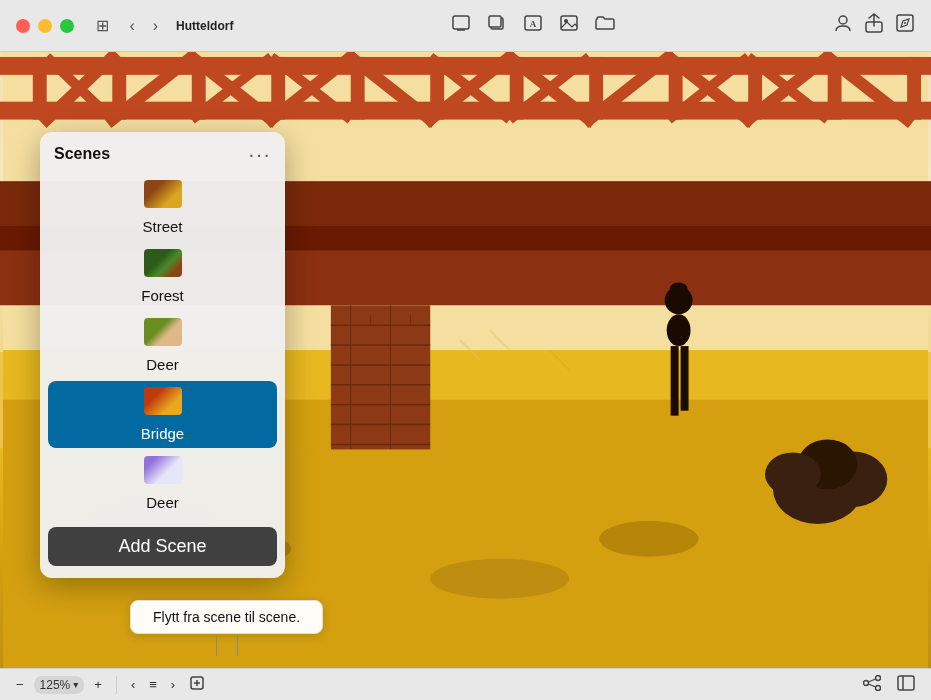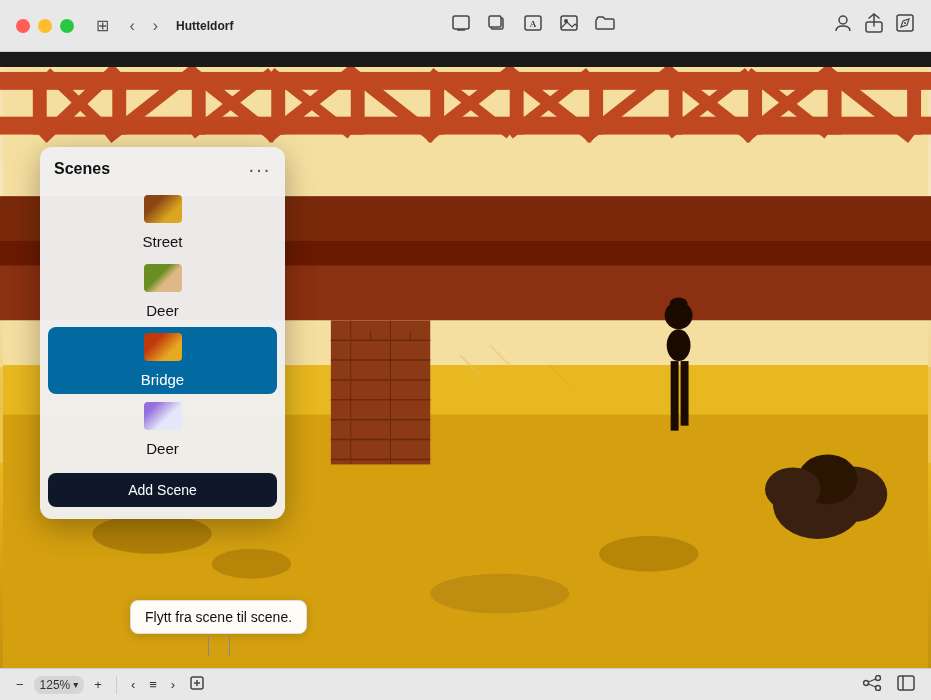--- a/index.html
+++ b/index.html
@@ -48,21 +48,20 @@
     .canvas-area {
       position: absolute; top: 52px; left: 0; right: 0; bottom: 32px;
       overflow: hidden;
     }
 
     
     .illustration {
       width: 100%; height: 100%;
       position: relative;
       background: linear-gradient(180deg, #f5dfa0 0%, #f0c855 40%, #e8b840 100%);
-      margin-top: 15px;
     }
 
     
     .sky {
       position: absolute; top: 0; left: 0; right: 0; height: 300px;
       background: linear-gradient(180deg, #f5e0b0 0%, #f7e8c0 50%, #f0d890 100%);
     }
 
     
     .ground {
@@ -120,27 +119,27 @@
     
     .thumb-street { background: linear-gradient(135deg, #8B4513 30%, #DAA520 70%); }
     .thumb-forest { background: linear-gradient(135deg, #2d5a1b 40%, #4a8a2a 60%, #8B4513 80%); }
     .thumb-farm { background: linear-gradient(135deg, #6B8E23 40%, #DEB887 60%); }
     .thumb-bridge { background: linear-gradient(135deg, #c0390d 30%, #e8a820 70%); }
     .thumb-diner { background: linear-gradient(135deg, #8B0000 30%, #FF6347 60%, #DDD 80%); }
     .thumb-deer { background: linear-gradient(135deg, #9370DB 20%, #E6E6FA 60%); }
 
     .add-scene-btn {
       margin: 10px 8px 0 8px;
-      background: #0f172a;
+      background: #404040;
       color: white;
       border: none;
       border-radius: 8px;
       width: calc(100% - 16px);
       padding: 9px;
-      font-size: 14px;
+      font-size: 18px;
       font-weight: 500;
       cursor: pointer;
       display: block;
     }
 
     
     .bottom-toolbar {
       position: absolute; bottom: 0; left: 0; right: 0; height: 32px;
       background: #e8e8e8;
       border-top: 1px solid #ccc;
@@ -168,21 +167,21 @@
     
     .annotation {
       position: absolute; bottom: 44px; left: 130px;
       display: flex; flex-direction: column; align-items: center;
       z-index: 200;
     }
     .annotation-bubble {
       background: rgba(255,255,255,0.97);
       border: 1px solid #ddd;
       border-radius: 8px;
-      padding: 8px 14px;
+      padding: 8px 22px;
       font-size: 14px;
       color: #111;
       box-shadow: 0 2px 10px rgba(0,0,0,0.15);
       white-space: nowrap;
     }
     .annotation-lines {
       display: flex; gap: 20px; margin-top: 2px;
     }
     .annotation-line {
       width: 1px; height: 20px; background: #888;
@@ -375,20 +374,24 @@
         <span class="scenes-more">···</span>
       </div>
 
       <div class="scene-list">
 
         <div class="scene-item">
           <div class="scene-thumb thumb-street"></div>
           <span class="scene-name">Street</span>
         </div>
 
+        <div class="scene-item">
+          <div class="scene-thumb thumb-forest"></div>
+          <span class="scene-name">Forest</span>
+        </div>
 
         <div class="scene-item">
           <div class="scene-thumb thumb-farm"></div>
           <span class="scene-name">Deer</span>
         </div>
 
         <div class="scene-item active">
           <div class="scene-thumb thumb-bridge"></div>
           <span class="scene-name">Bridge</span>
         </div>

